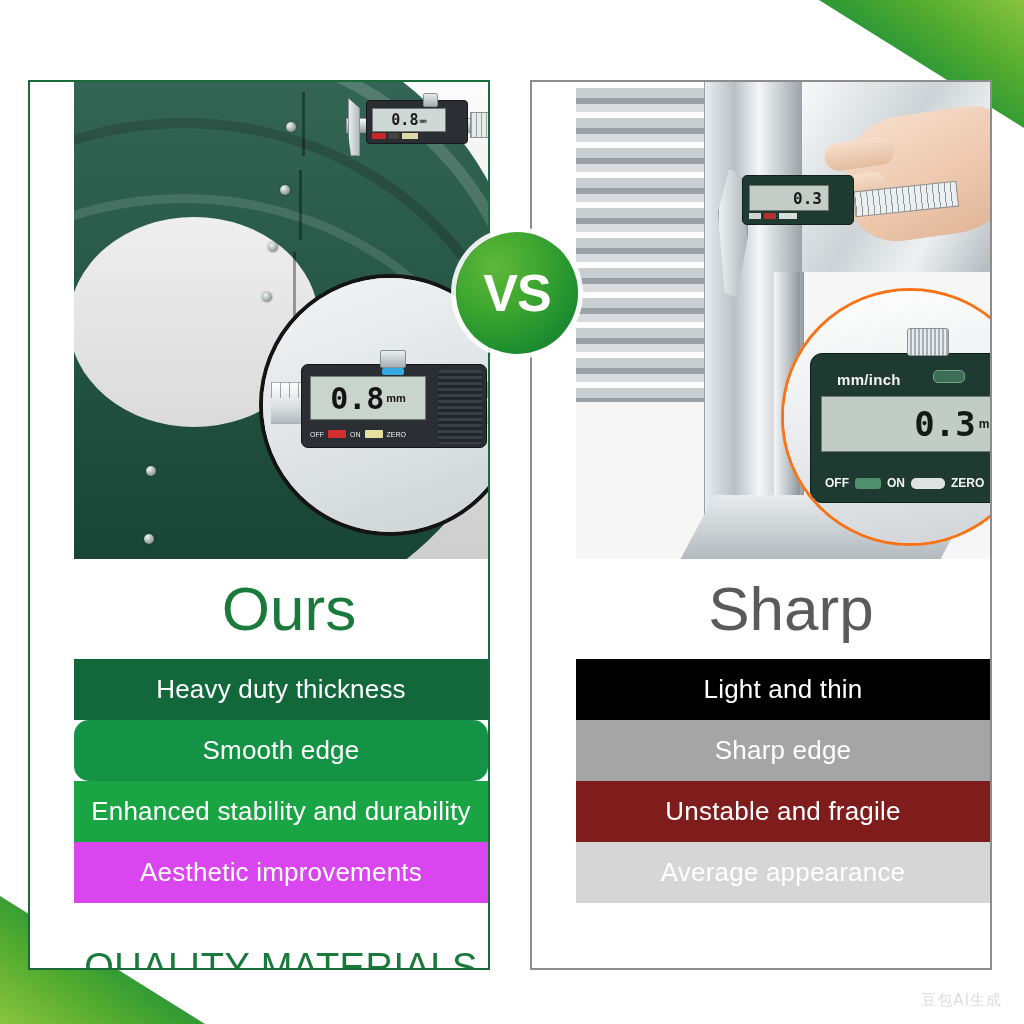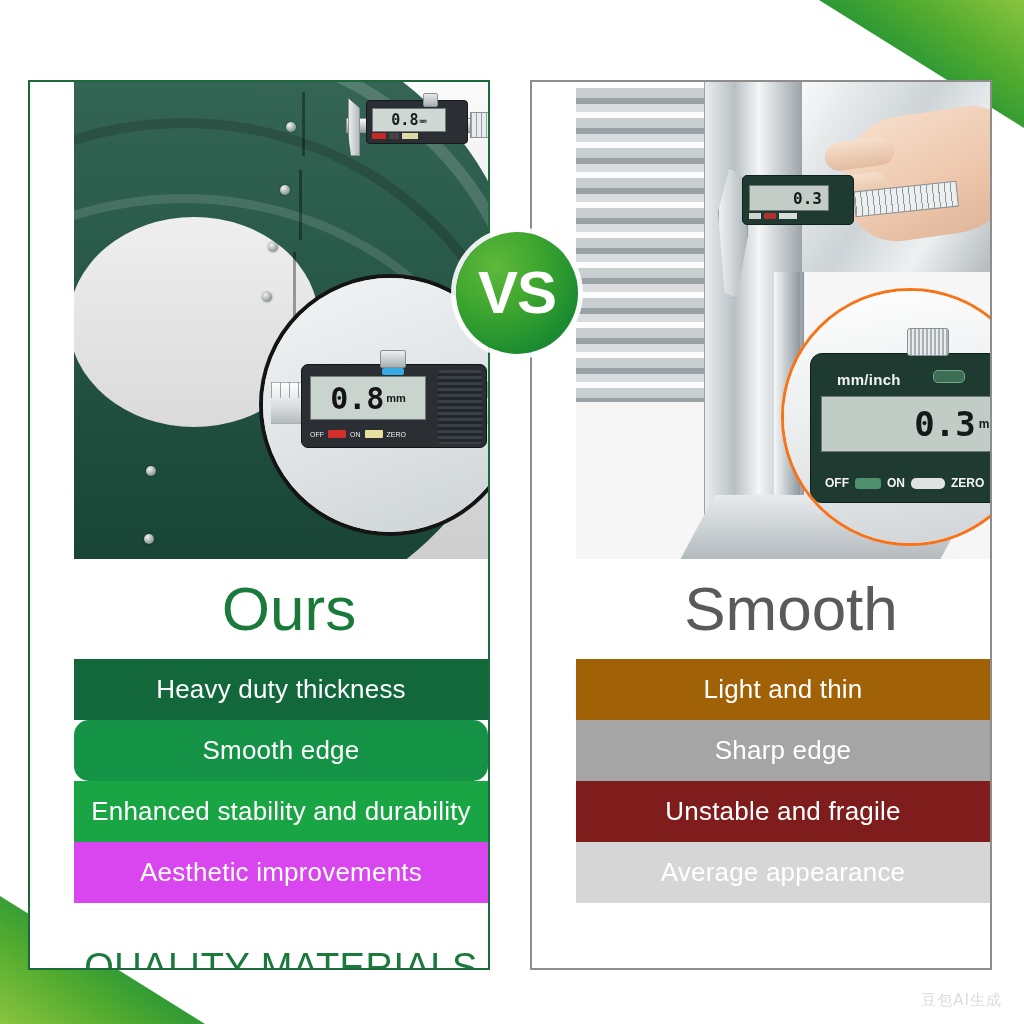--- a/index.html
+++ b/index.html
@@ -511,21 +511,21 @@
     border-radius: 50%;
     background: radial-gradient(circle at 32% 28%, #5fb83a 0%, #3da62f 38%, #1d8d30 72%, #127a2c 100%);
     display: flex;
     align-items: center;
     justify-content: center;
     z-index: 20;
     box-shadow: 0 0 0 5px rgba(255,255,255,0.9);
   }
   .vs-text {
     color: #ffffff;
-    font-size: 60px;
+    font-size: 52px;
     font-weight: bold;
     letter-spacing: -1px;
     line-height: 1;
   }
 
   
   .watermark {
     position: absolute;
     right: 22px; bottom: 14px;
     font-size: 15px;
@@ -673,25 +673,25 @@
             <span>ON</span>
             <span class="sw-zero"></span>
             <span>ZERO</span>
           </div>
           <div class="calbig-r-thumb"></div>
         </div>
       </div>
     </div>
 
     <div class="title-band">
-      <span class="title-text title-others">Smooth</span>
+      <span class="title-text title-others">Sharp</span>
     </div>
 
     <div class="rows">
-      <div class="row" style="background:#a16207;">
+      <div class="row" style="background:#000000;">
         <span>Light and thin</span>
       </div>
       <div class="row" style="background:#a5a5a5;">
         <span>Sharp edge</span>
       </div>
       <div class="row" style="background:#7f1d1d;text-align:center;">
         <span>Unstable and fragile</span>
       </div>
       <div class="row" style="background:#d6d6d6;">
         <span>Average appearance</span>

